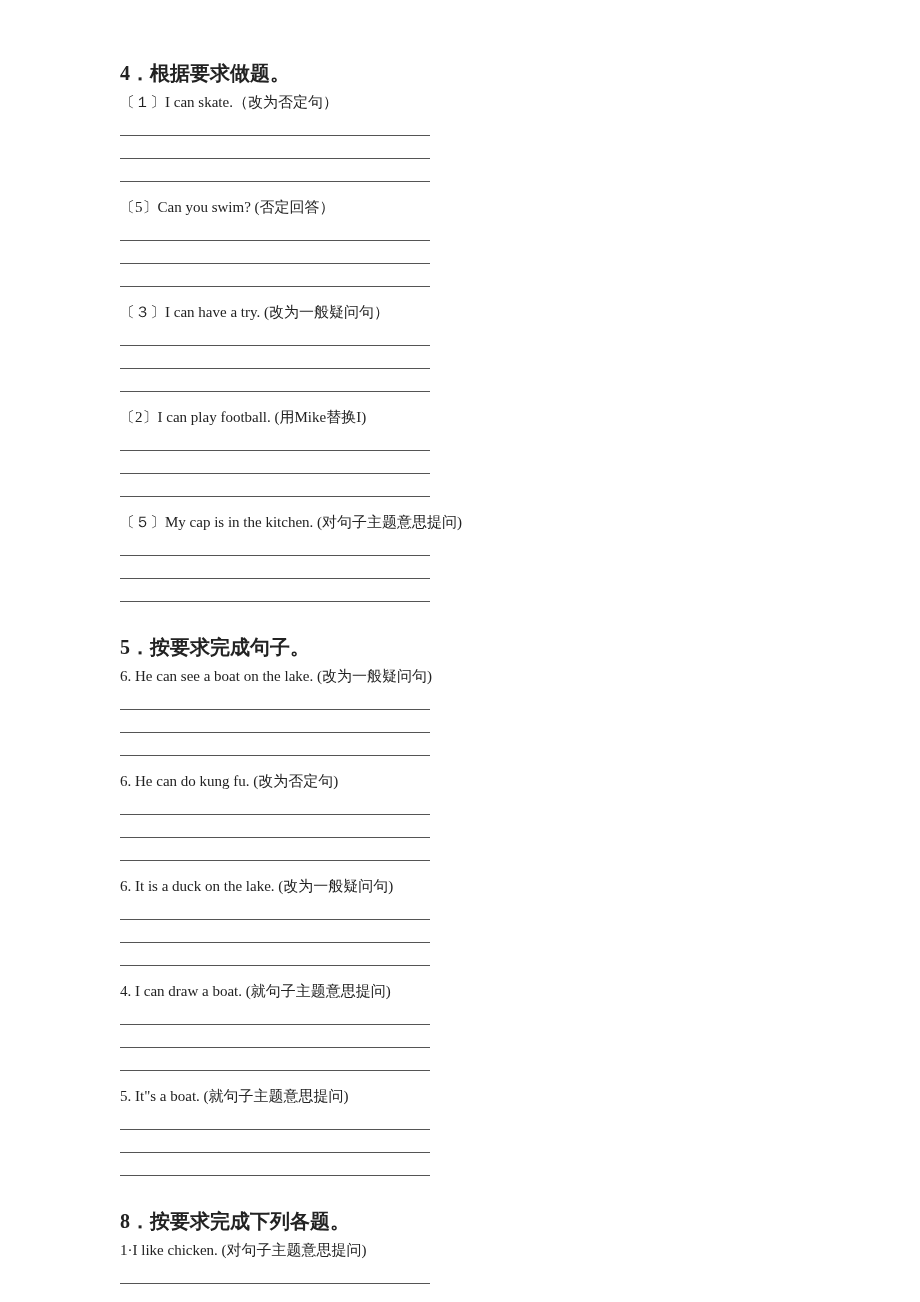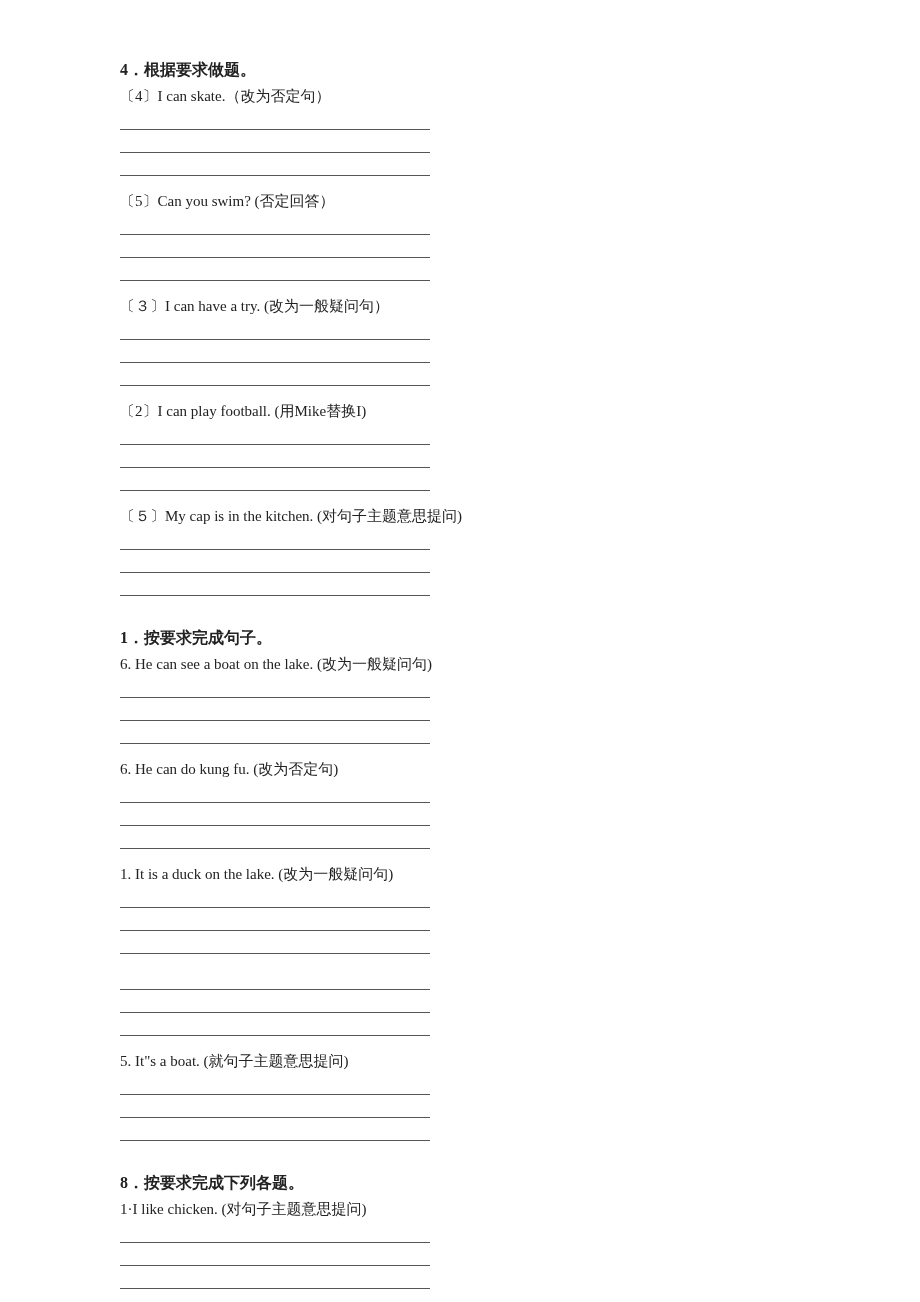--- a/index.html
+++ b/index.html
@@ -13,21 +13,21 @@
       font-size: 15px;
       color: #222;
       width: 920px;
       min-height: 1302px;
       padding: 60px 110px 60px 120px;
     }
     .section {
       margin-bottom: 32px;
     }
     .section-title {
-      font-size: 16px;
+      font-size: 20px;
       font-weight: bold;
       margin-bottom: 6px;
     }
     .question-block {
       margin-bottom: 16px;
     }
     .question-label {
       font-size: 15px;
       margin-bottom: 4px;
       display: block;
@@ -43,21 +43,21 @@
       margin-bottom: 3px;
     }
   </style>
 </head>
 <body>
 
 <div class="section">
   <div class="section-title">4．根据要求做题。</div>
 
   <div class="question-block">
-    <span class="question-label">〔4〕I can skate.（改为否定句）</span>
+    <span class="question-label">〔１〕I can skate.（改为否定句）</span>
     <div class="answer-lines">
       <span class="answer-line"></span>
       <span class="answer-line"></span>
       <span class="answer-line"></span>
     </div>
   </div>
 
   <div class="question-block">
     <span class="question-label">〔5〕Can you swim? (否定回答）</span>
     <div class="answer-lines">
@@ -89,50 +89,51 @@
     <span class="question-label">〔５〕My cap is in the kitchen. (对句子主题意思提问)</span>
     <div class="answer-lines">
       <span class="answer-line"></span>
       <span class="answer-line"></span>
       <span class="answer-line"></span>
     </div>
   </div>
 </div>
 
 <div class="section">
-  <div class="section-title">1．按要求完成句子。</div>
+  <div class="section-title">5．按要求完成句子。</div>
 
   <div class="question-block">
     <span class="question-label">6. He can see a boat on the lake. (改为一般疑问句)</span>
     <div class="answer-lines">
       <span class="answer-line"></span>
       <span class="answer-line"></span>
       <span class="answer-line"></span>
     </div>
   </div>
 
   <div class="question-block">
     <span class="question-label">6. He can do kung fu. (改为否定句)</span>
     <div class="answer-lines">
       <span class="answer-line"></span>
       <span class="answer-line"></span>
       <span class="answer-line"></span>
     </div>
   </div>
 
   <div class="question-block">
-    <span class="question-label">1. It  is  a duck on the lake. (改为一般疑问句)</span>
+    <span class="question-label">6. It  is  a duck on the lake. (改为一般疑问句)</span>
     <div class="answer-lines">
       <span class="answer-line"></span>
       <span class="answer-line"></span>
       <span class="answer-line"></span>
     </div>
   </div>
 
   <div class="question-block">
+    <span class="question-label">4. I can draw a boat. (就句子主题意思提问)</span>
     <div class="answer-lines">
       <span class="answer-line"></span>
       <span class="answer-line"></span>
       <span class="answer-line"></span>
     </div>
   </div>
 
   <div class="question-block">
     <span class="question-label">5. It"s a boat. (就句子主题意思提问)</span>
     <div class="answer-lines">

